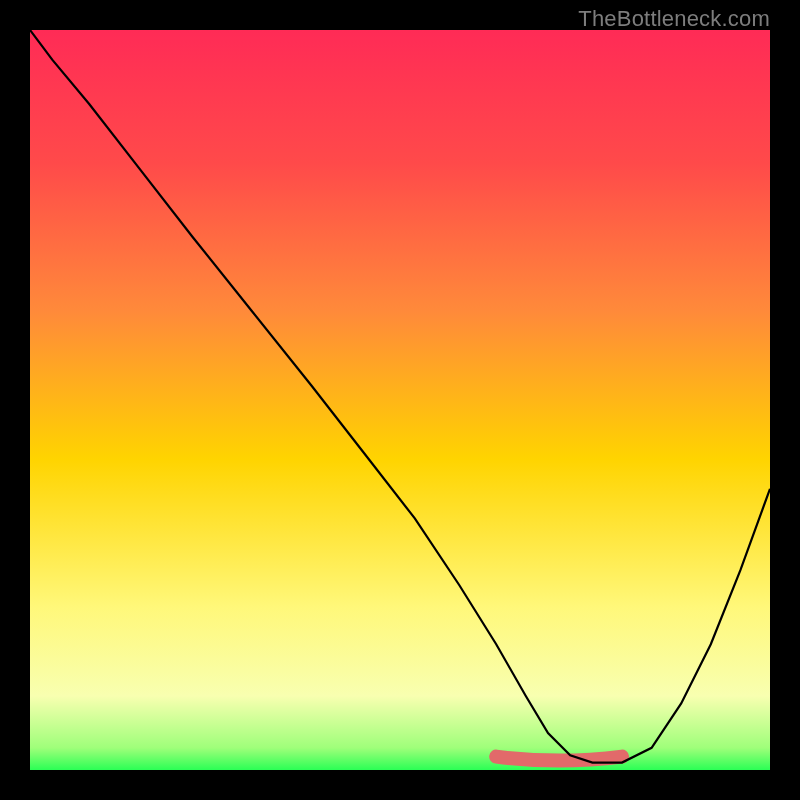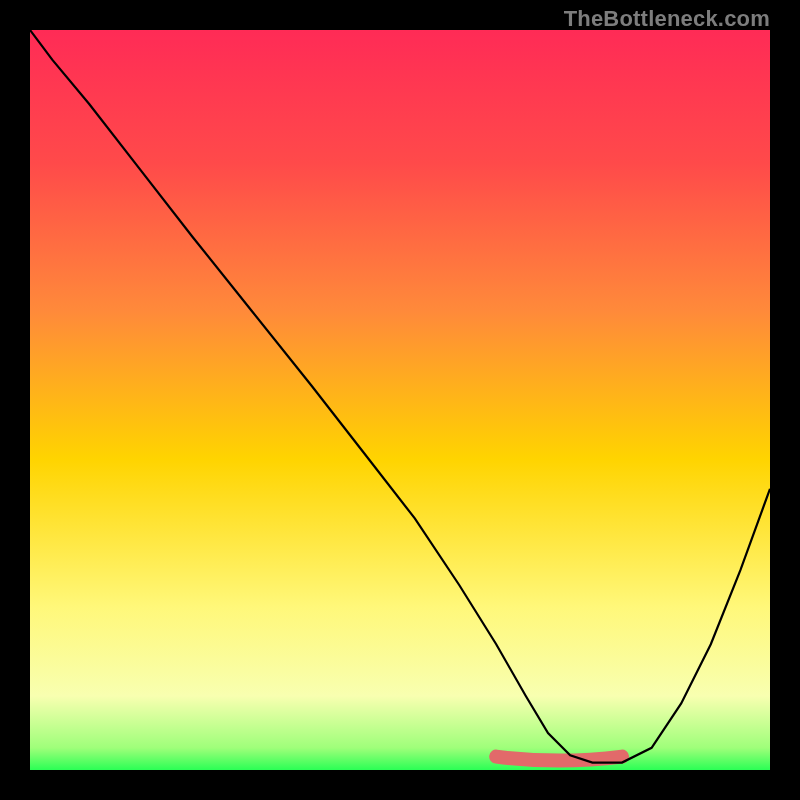--- a/index.html
+++ b/index.html
@@ -1,21 +1,21 @@
 <!DOCTYPE html>
 <html><head>
 <meta charset="utf-8">
 <style>
   * { margin: 0; padding: 0; box-sizing: border-box; }
   html, body { width: 800px; height: 800px; background: #000; overflow: hidden; font-family: Arial, sans-serif; }
   .frame { position: relative; width: 800px; height: 800px; background: #000; }
   .plot-area { position: absolute; left: 30px; top: 30px; width: 740px; height: 740px; }
   .gradient { position: absolute; inset: 0; }
   .curve-svg { position: absolute; inset: 0; width: 100%; height: 100%; }
-  .watermark { position: absolute; top: 6px; right: 30px; color: #7d7d7d; font-size: 22px; font-weight: 700; letter-spacing: 0.2px; }
+  .watermark { position: absolute; top: 6px; right: 30px; color: #7d7d7d; font-size: 22px; font-weight: 400; letter-spacing: 0.2px; }
   .pink-band { stroke: #e26a6a; stroke-width: 14; stroke-linecap: round; fill: none; }
   .black-curve { stroke: #000; stroke-width: 2.2; fill: none; }
 </style>
 </head>
 <body>
 
 <div class="frame">
   <div class="watermark">TheBottleneck.com</div>
 
   <div class="plot-area">

